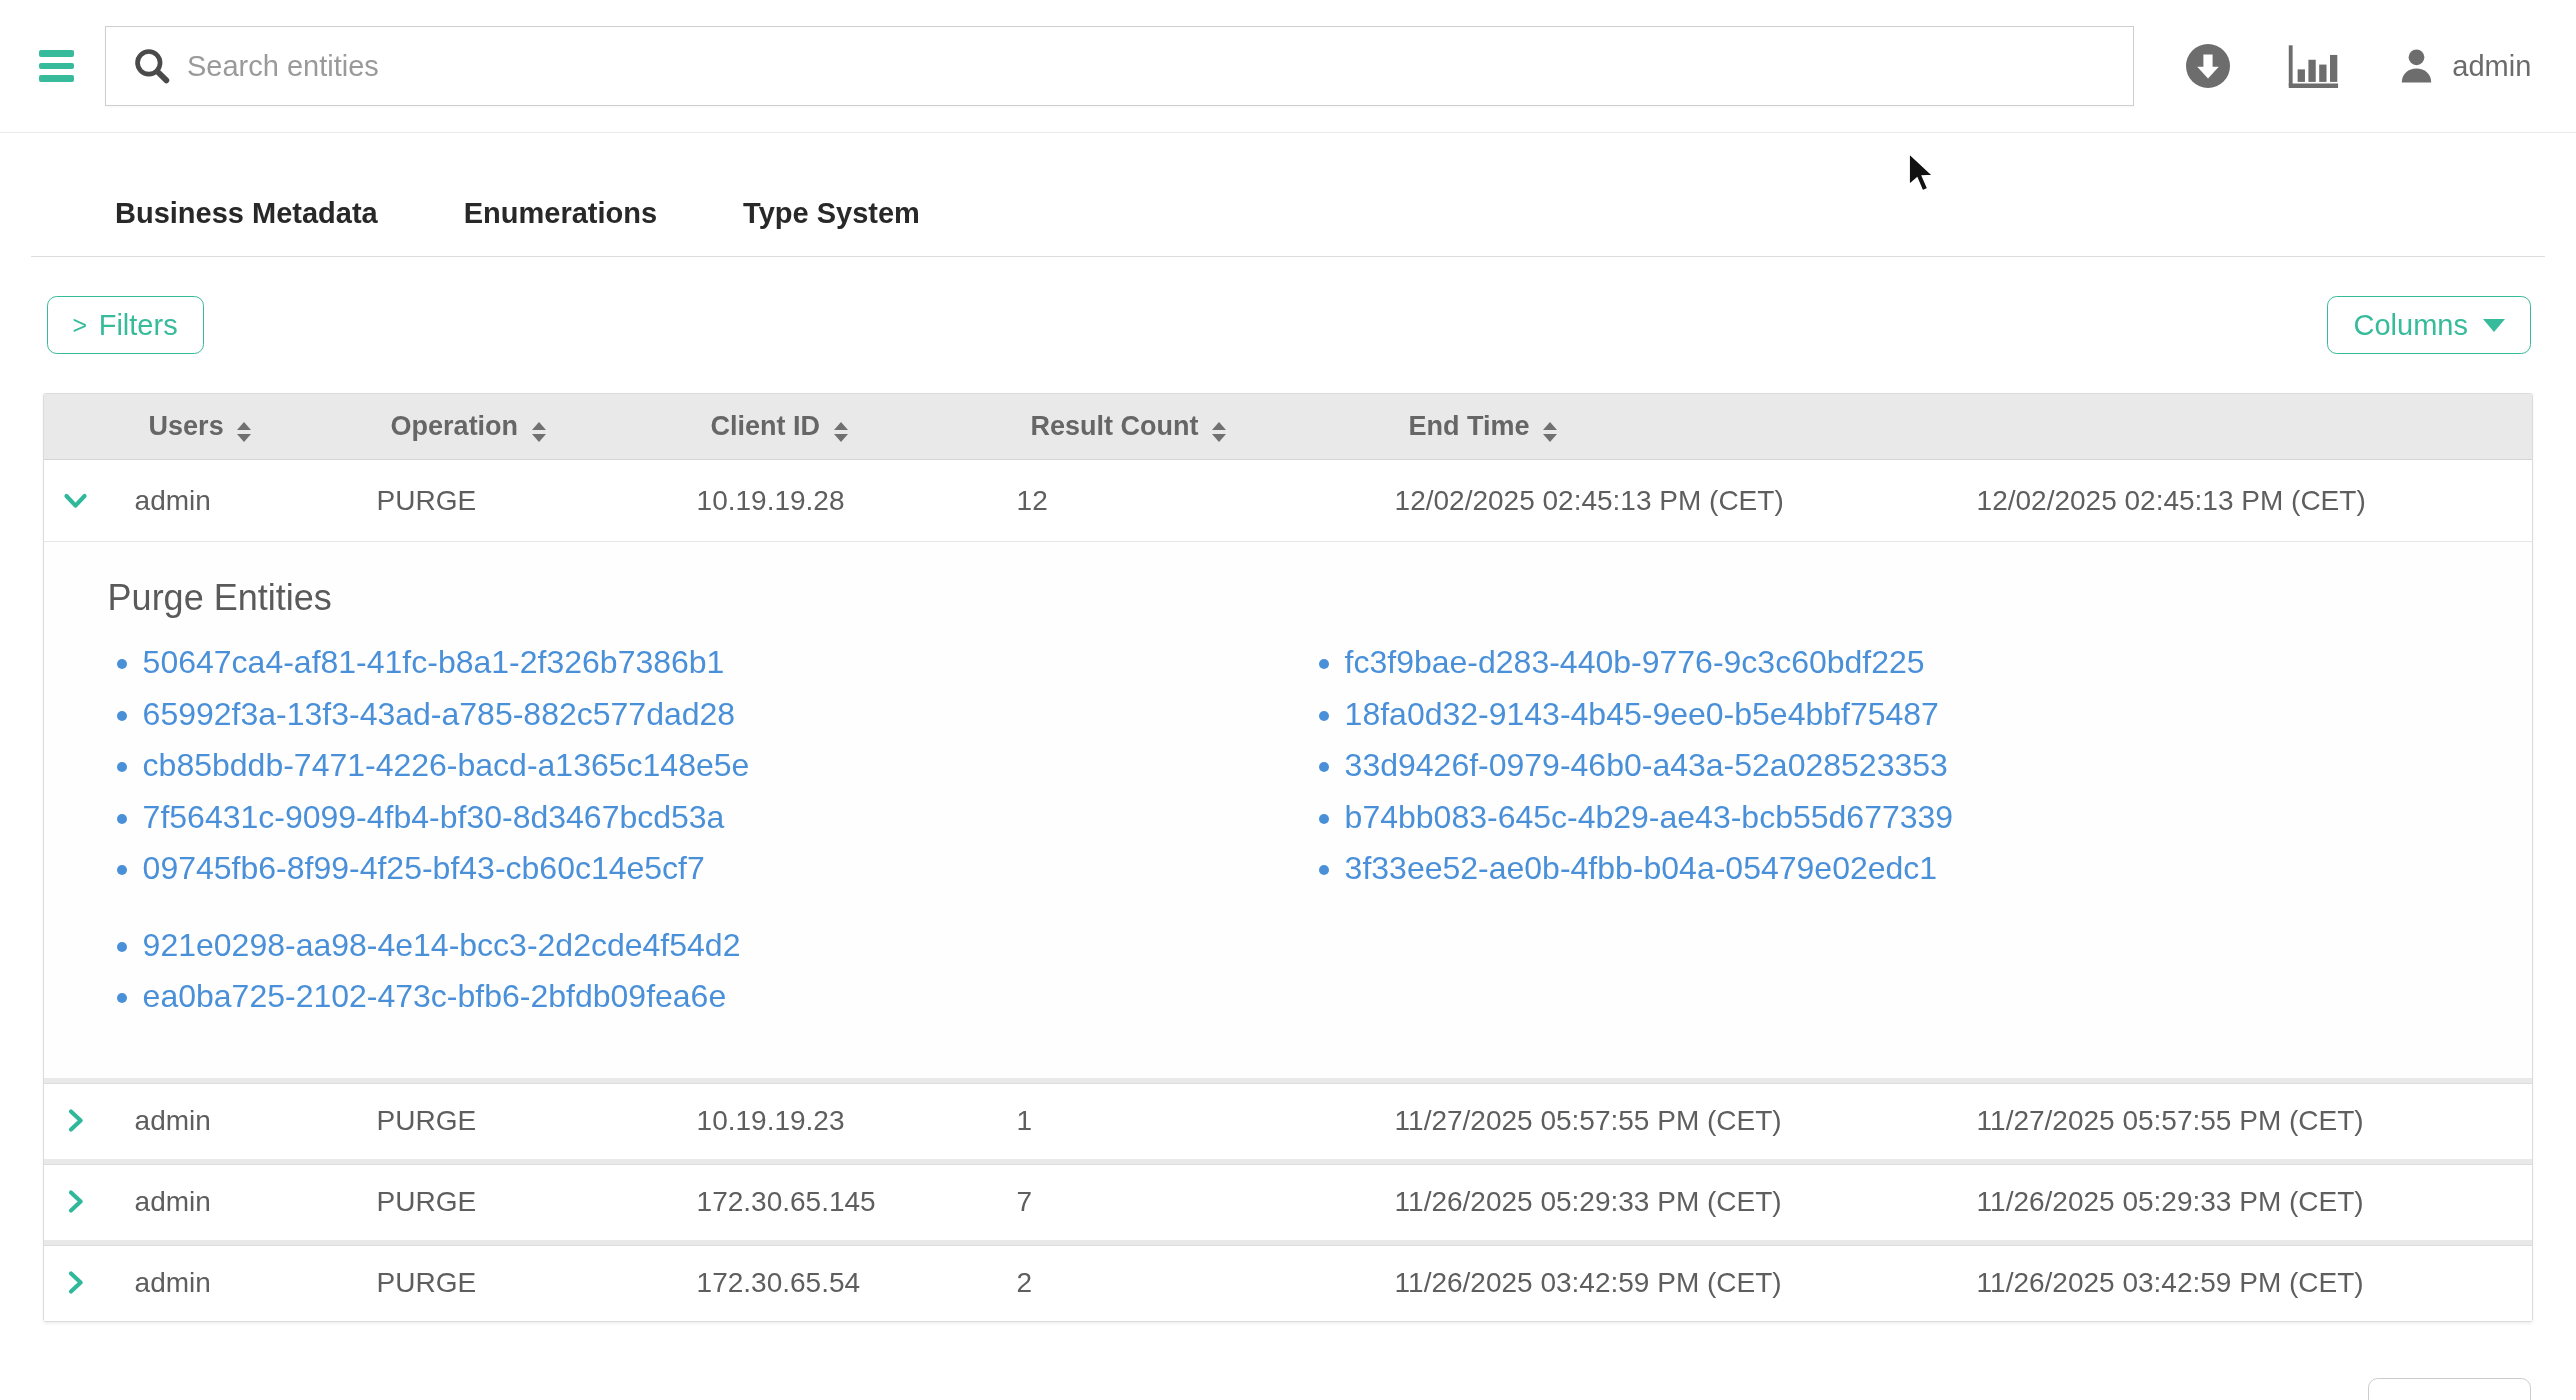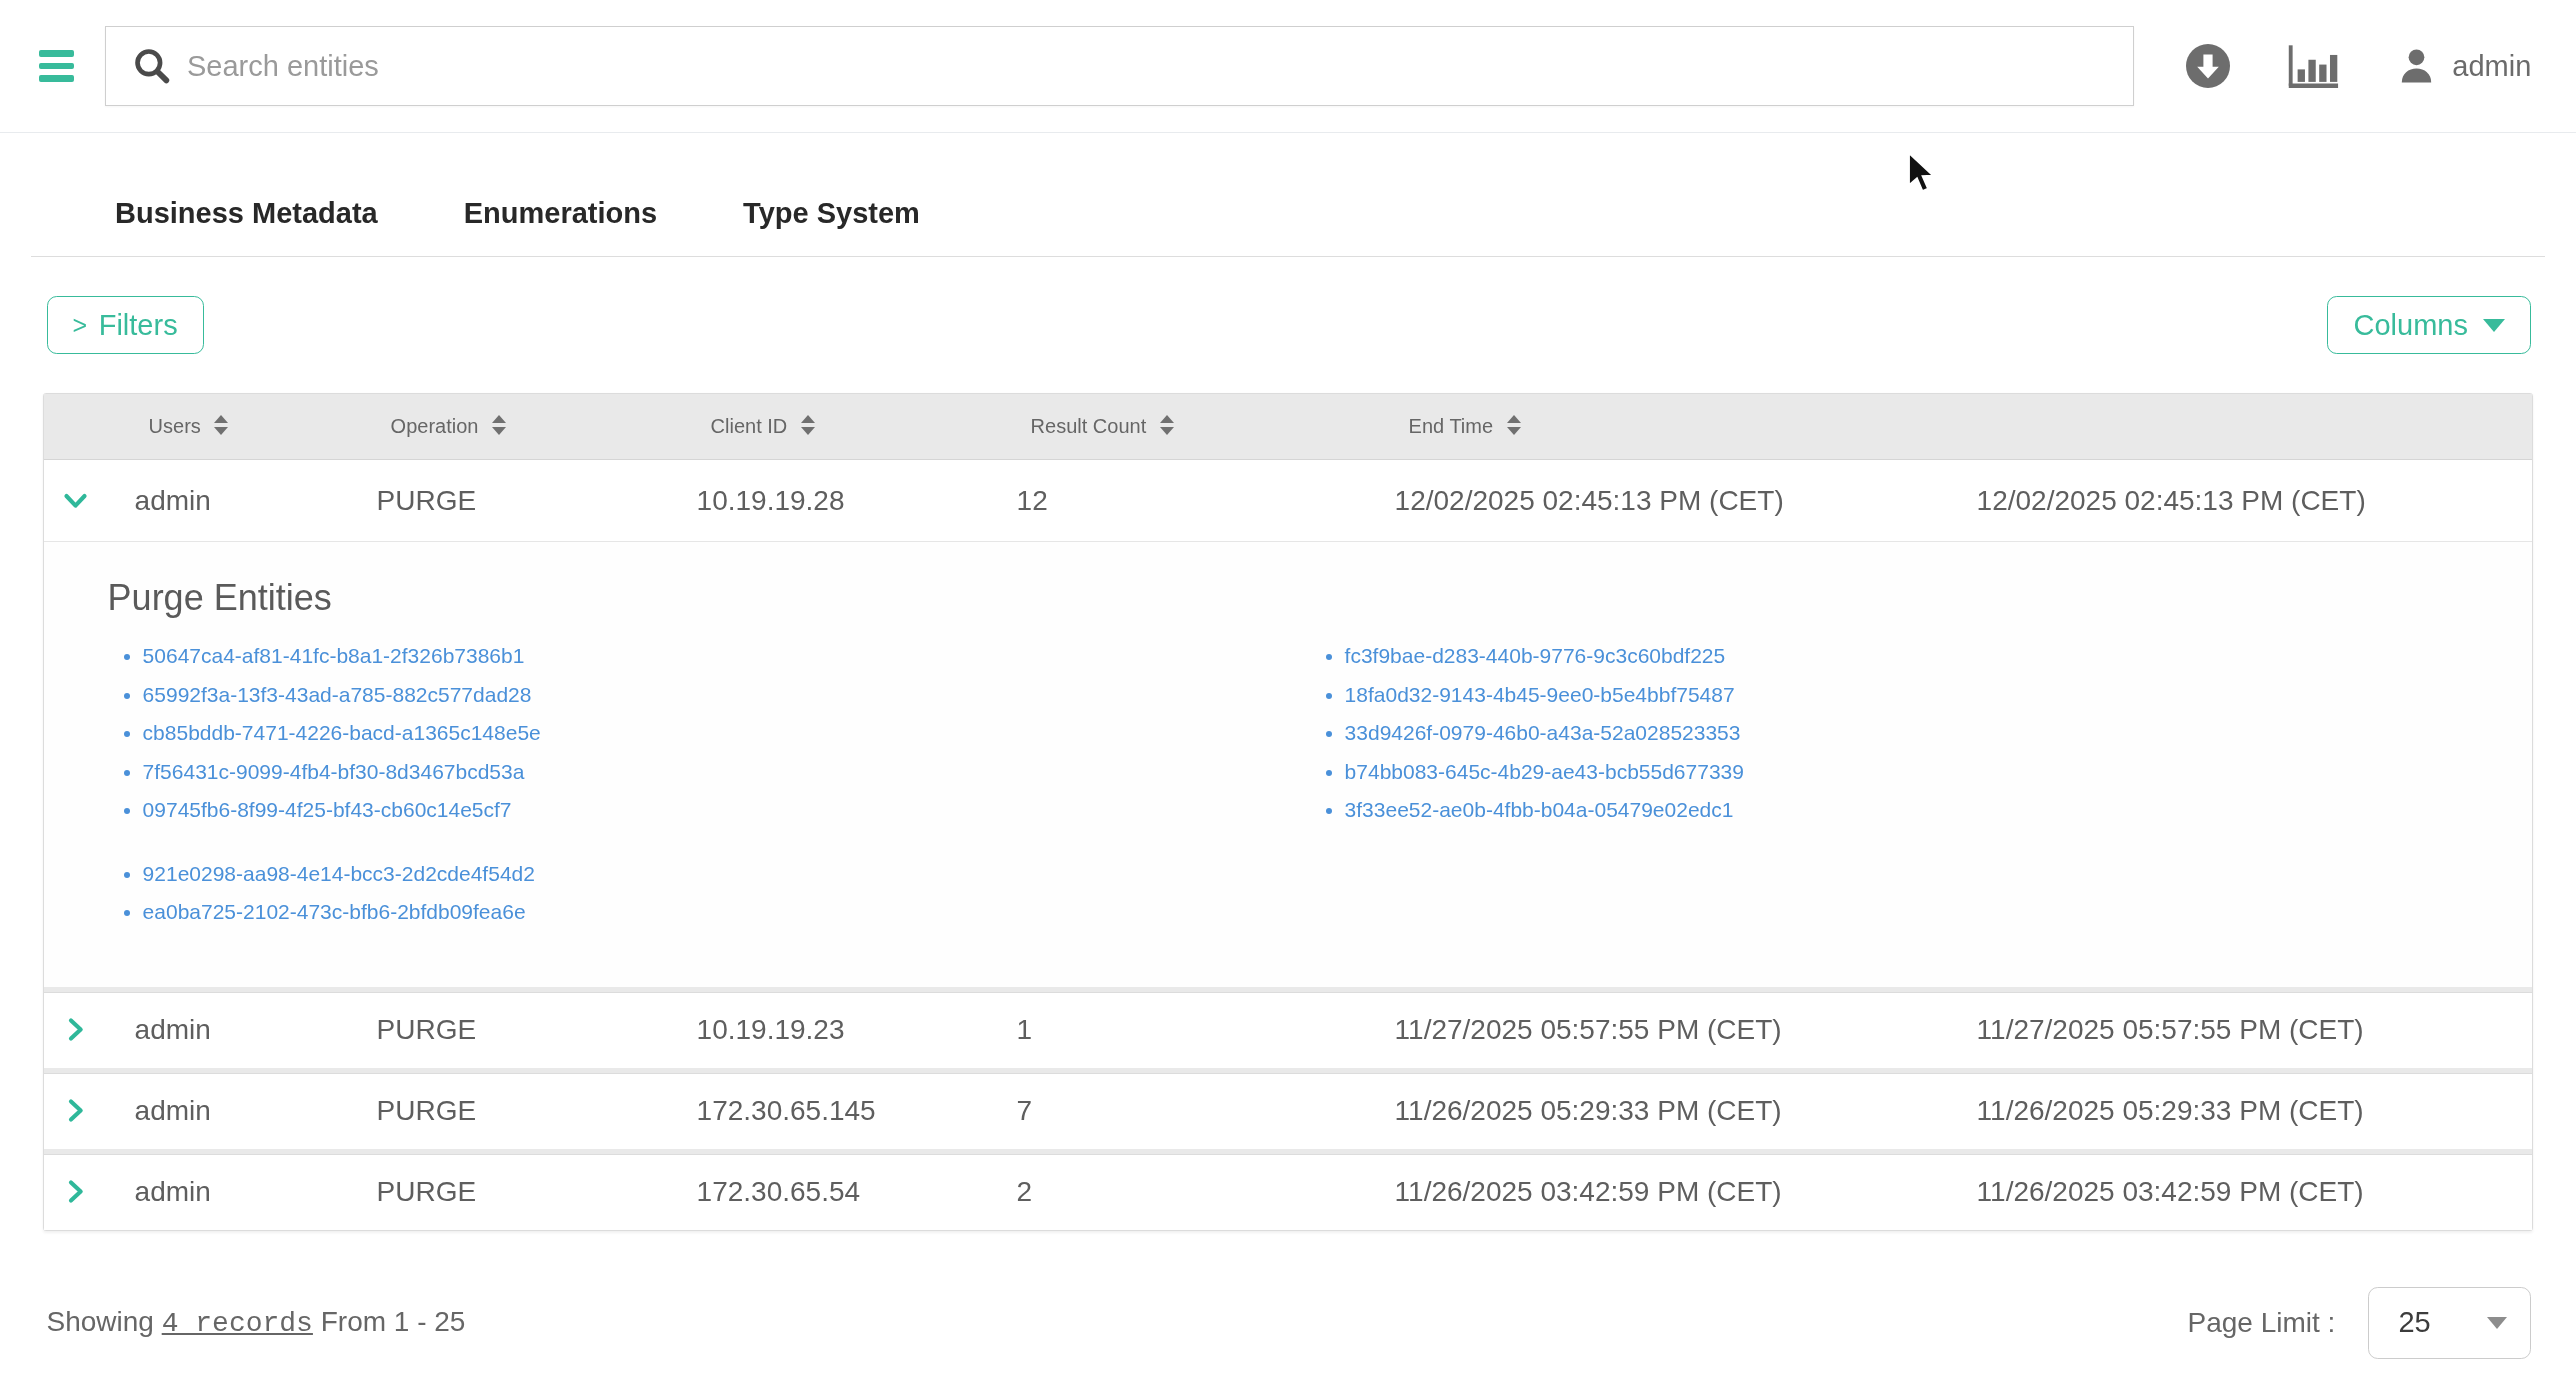--- a/index.html
+++ b/index.html
@@ -79,42 +79,42 @@
     border: 1px solid #dcdcdc; border-radius: 2.9px;
     box-shadow: 0 1.9px 2.9px rgba(0,0,0,.06);
     background: #fff;
   }
   .t-grid {
     display: grid;
     grid-template-columns: 64px 242px 320px 320px 378px 582px 1fr;
     align-items: center;
   }
   .thead { background: #e9e9e9; height: 66px; border-bottom: 1px solid #d5d5d5; }
-  .th { display: flex; align-items: flex-start; padding-left: 41px; font-size: 20px; font-weight: 400; color: #666; cursor: pointer; }
+  .th { display: flex; align-items: flex-end; padding-left: 41px; font-size: 27px; font-weight: 700; color: #666; cursor: pointer; }
   .th.empty { padding: 0; cursor: default; }
   .sort { display: inline-flex; flex-direction: column; gap: 3.9px; margin-left: 13.6px; }
   .sort i { display: block; width: 0; height: 0; border-left: 7.8px solid transparent; border-right: 7.8px solid transparent; }
   .sort .up { border-bottom: 8.7px solid #707070; }
   .sort .down { border-top: 8.7px solid #707070; }
 
   .row { height: 81px; background: #fff; cursor: pointer; }
   .row.sep { border-top: 5.8px solid #e9e9e9; box-shadow: inset 0 1px 0 #dcdcdc; }
   .cell { font-size: 28px; color: #5e5e5e; padding-left: 27px; white-space: nowrap; }
   .expander { display: flex; justify-content: center; align-items: center; cursor: pointer; }
 
   .detail-panel {
     border-top: 1px solid #e6e6e6;
     background: #fefefe;
     padding: 35px 39px 48px 64px;
   }
   .detail-title { margin: 0 0 25px; font-size: 36px; font-weight: 400; color: #5a5a5a; }
   .entities { display: flex; }
   .ent-col { margin: 0; padding-left: 35px; list-style: disc; }
   .ent-col.first { width: 1202px; flex: none; }
-  .ent-col li { font-size: 21px; color: #4a90d9; margin-bottom: 14.5px; cursor: pointer; }
+  .ent-col li { font-size: 32px; color: #4a90d9; margin-bottom: 14.5px; cursor: pointer; }
   .ent-col li::marker { color: #4a90d9; }
   .ent-extra { margin-top: 25px; }
 
   
   .table-footer {
     margin-top: 56px; padding: 0 13.6px 0 15.5px;
     display: flex; justify-content: space-between; align-items: center;
     font-size: 28px; color: #666;
   }
   .records-link { text-decoration: underline; cursor: pointer; color: #666; font-family: Liberation Mono, monospace; }

